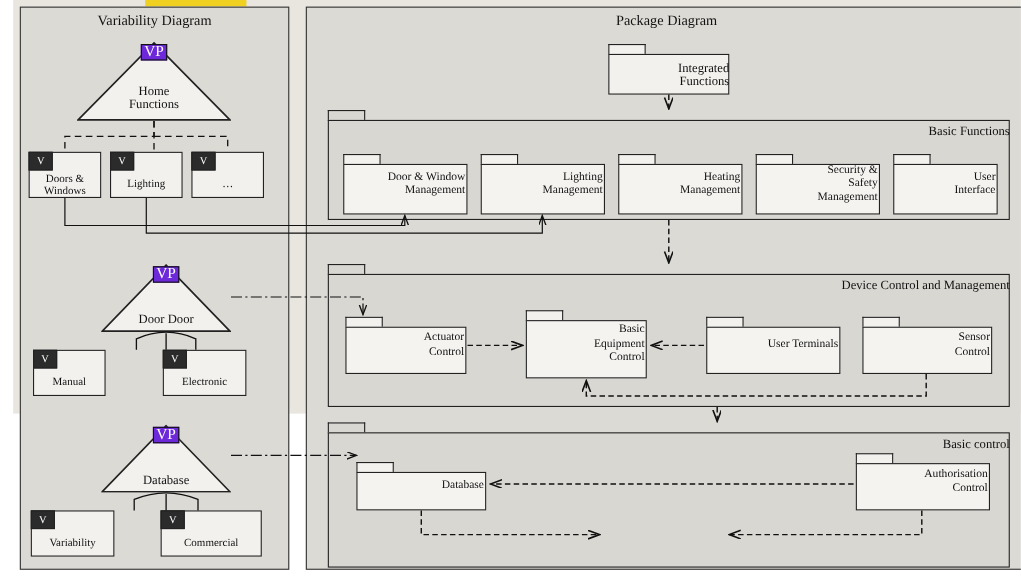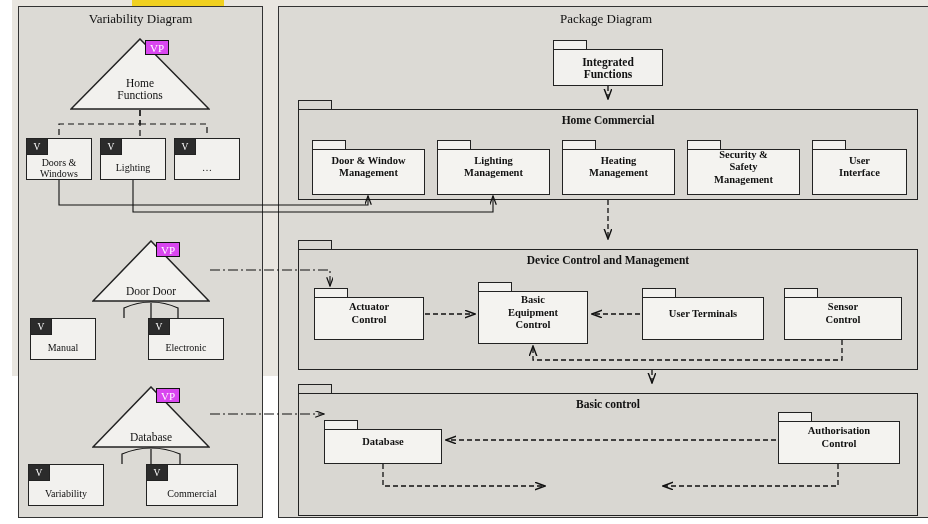--- a/index.html
+++ b/index.html
@@ -89,30 +89,29 @@
     position: absolute;
     left: 0; top: 0;
     width: 100%; height: 100%;
   }
   .vp .vp-tag {
     position: absolute;
     left: 50%;
     transform: translateX(-50%);
     top: 2px;
     width: 24px; height: 15px;
-    background: #d946ef;
+    background: #6d28d9;
     color: #fff;
-    font-size: 11px;
+    font-size: 14px;
     display: flex;
     align-items: center;
     justify-content: center;
     border: 1px solid #111;
     box-sizing: border-box;
     z-index: 3;
-    margin-left: 17px;
   }
   .vp .vp-label {
     position: absolute;
     left: 0; right: 0;
     bottom: 4px;
     text-align: center;
     font-size: 11.5px;
     color: #111;
     line-height: 1.1;
     z-index: 3;
@@ -135,23 +134,23 @@
     position: absolute;
     left: 0; top: 9px;
     right: 0; bottom: 0;
     border: 1px solid #222;
     background: #f2f1ee;
     box-sizing: border-box;
   }
   .pkg .ttl {
     position: absolute;
     left: 0; right: 0; top: 14px;
-    text-align: center;
+    text-align: right;
     font-size: 11.5px;
-    font-weight: bold;
+    font-weight: normal;
     color: #111;
   }
   .pkg.sub .body {
     background: #f4f3f0;
   }
   .pkg.sub .ttl {
     position: absolute;
     left: 0; right: 0;
     top: 50%;
     transform: translateY(-50%);
@@ -241,21 +240,21 @@
 
   <div class="pkg" style="left:541px; top:40px; width:110px; height:46px;">
     <div class="tab"></div>
     <div class="body"></div>
     <div class="ttl" style="top:16px;">Integrated<br>Functions</div>
   </div>
 
   <div class="pkg grey" style="left:286px; top:100px; width:620px; height:100px;">
     <div class="tab"></div>
     <div class="body"></div>
-    <div class="ttl">Home Commercial</div>
+    <div class="ttl">Basic Functions</div>
   </div>
 
   <div class="pkg sub" style="left:300px; top:140px; width:113px; height:55px;">
     <div class="tab"></div>
     <div class="body"></div>
     <div class="ttl">Door &amp; Window<br>Management</div>
   </div>
   <div class="pkg sub" style="left:425px; top:140px; width:113px; height:55px;">
     <div class="tab"></div>
     <div class="body"></div>

